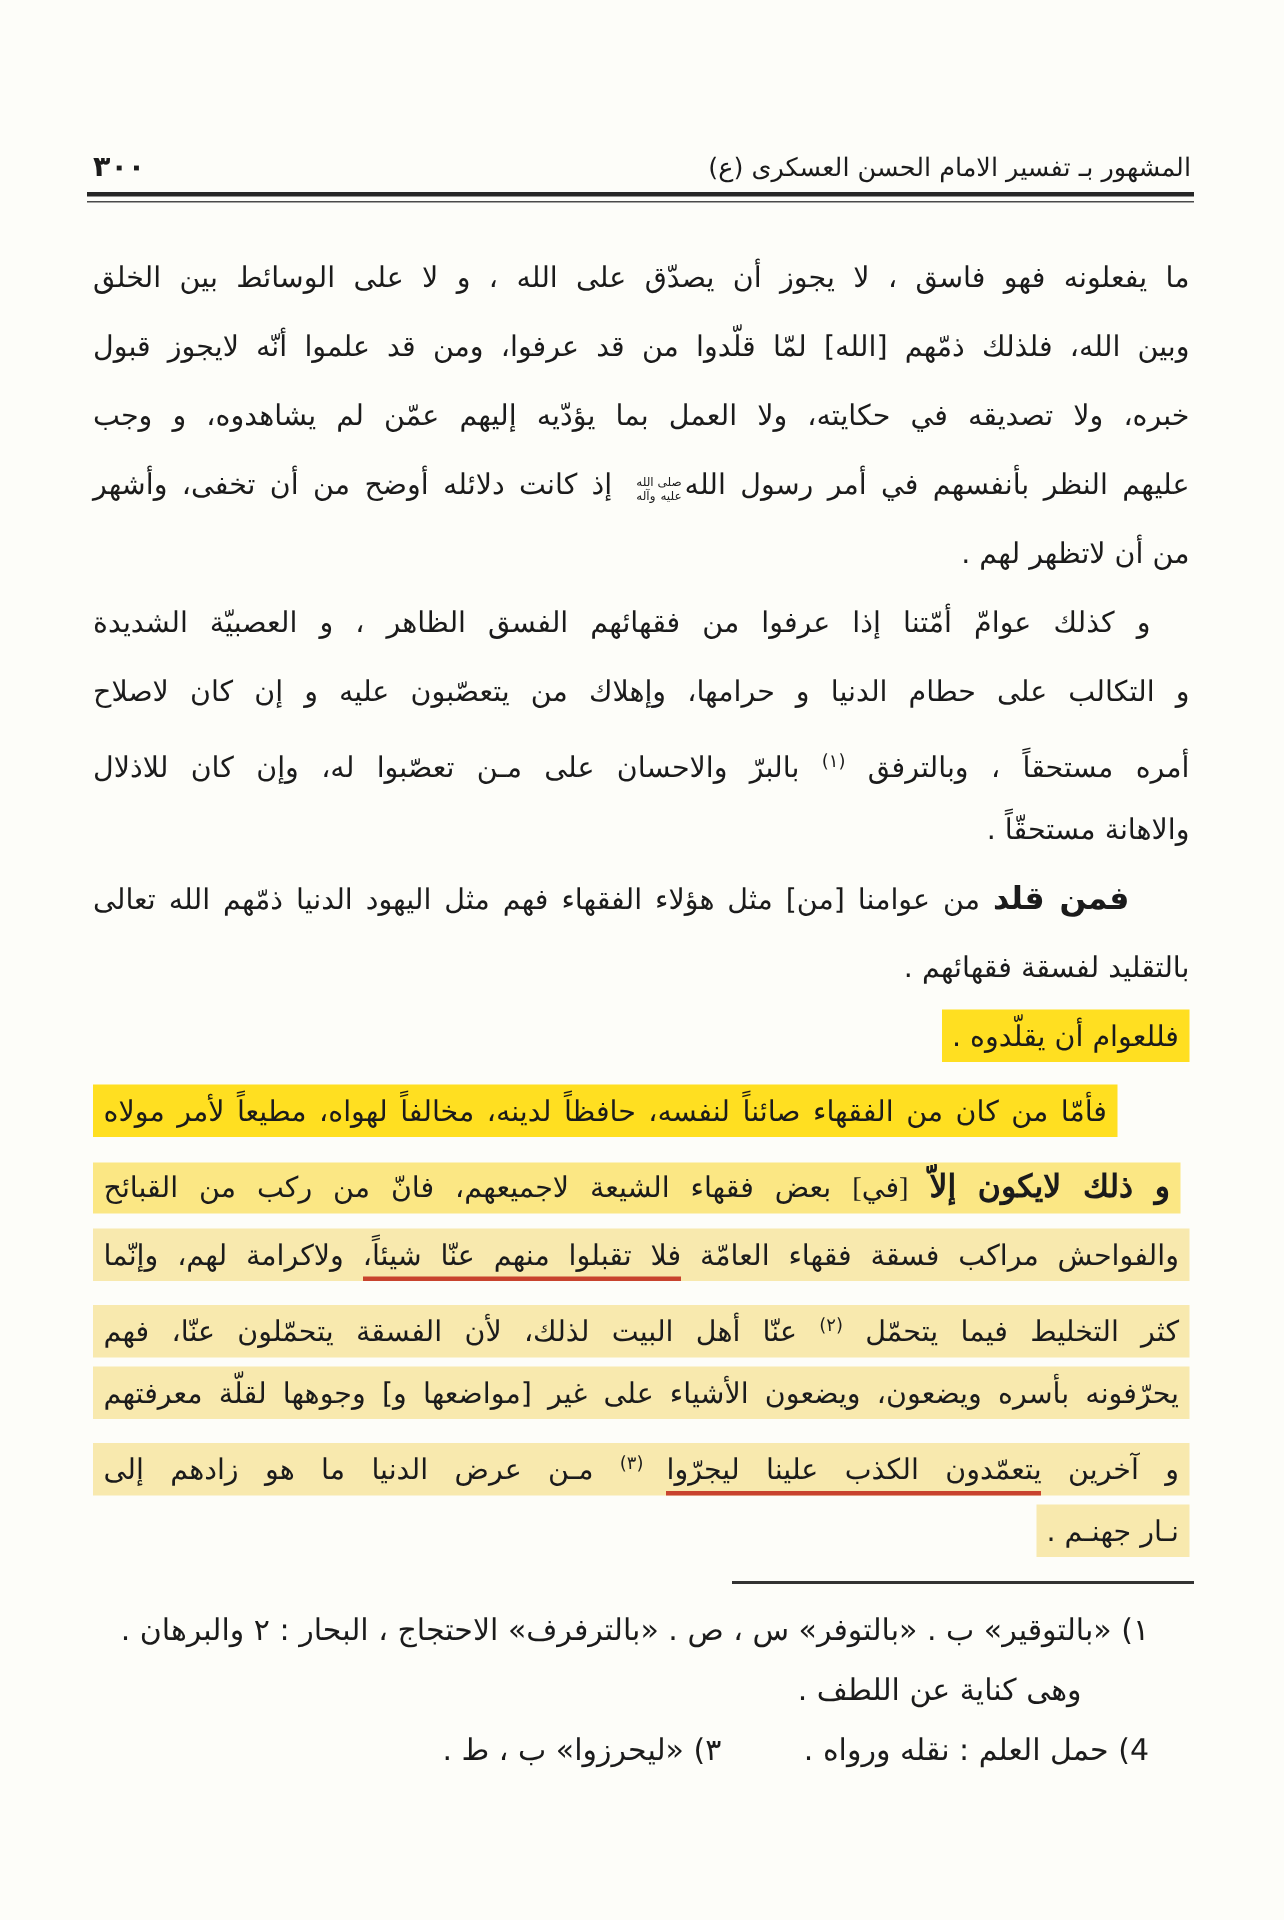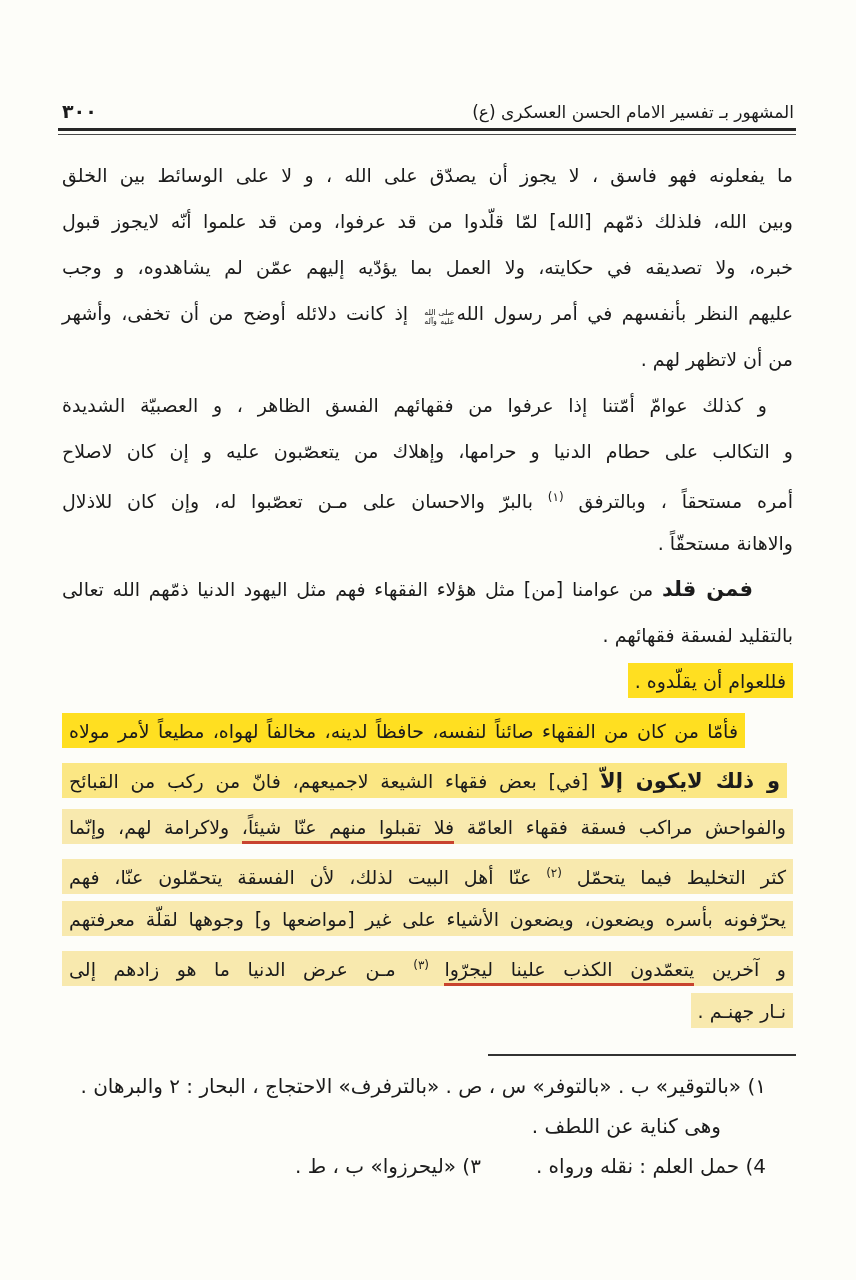--- a/index.html
+++ b/index.html
@@ -31,21 +31,21 @@
     direction:rtl;
   }
   .header-rule{
     position:absolute;top:128px;left:58px;right:60px;
     height:3px;
     border-top:3px solid #262626;
     border-bottom:1px solid #4a4a4a;
   }
   
   .body-text{
-    position:absolute;top:152px;right:63px;width:731px;
+    position:absolute;top:162px;right:63px;width:731px;
     font-size:19px;
     direction:rtl;
   }
   .bl{
     height:46px;line-height:46px;
     text-align:justify;text-align-last:justify;
     white-space:nowrap;
   }
   .bl.fit{text-align-last:right;}
   .bl.sp{margin-top:4px;}
@@ -98,21 +98,21 @@
       <div class="bl"><span><span>عليهم النظر بأنفسهم في أمر رسول الله</span><span class="honorific"><div>صلى الله</div><div>عليه وآله</div></span><span>إذ كانت دلائله أوضح من أن تخفى، وأشهر</span></span></div>
       <div class="bl fit"><span><span>من أن لاتظهر لهم .</span></span></div>
       <div class="bl" style="padding-right: 26px;"><span><span>و كذلك عوامّ أمّتنا إذا عرفوا من فقهائهم الفسق الظاهر ، و العصبيّة الشديدة</span></span></div>
       <div class="bl"><span><span>و التكالب على حطام الدنيا و حرامها، وإهلاك من يتعصّبون عليه و إن كان لاصلاح</span></span></div>
       <div class="bl"><span><span>أمره مستحقاً ، وبالترفق </span><span class="seg-sup">(١)</span><span> بالبرّ والاحسان على مـن تعصّبوا له، وإن كان للاذلال</span></span></div>
       <div class="bl fit"><span><span>والاهانة مستحقّاً .</span></span></div>
       <div class="bl" style="padding-right: 40px;"><span><span class="seg-b">فمن قلد</span><span> من عوامنا [من] مثل هؤلاء الفقهاء فهم مثل اليهود الدنيا ذمّهم الله تعالى</span></span></div>
       <div class="bl fit"><span><span>بالتقليد لفسقة فقهائهم .</span></span></div>
       <div class="bl fit"><span class="hl bright"><span>فللعوام أن يقلّدوه .</span></span></div>
       <div class="bl sp" style="padding-right: 48px;"><span class="hl bright"><span>فأمّا من كان من الفقهاء صائناً لنفسه، حافظاً لدينه، مخالفاً لهواه، مطيعاً لأمر مولاه</span></span></div>
-      <div class="bl sp" style="padding-right: 6px;"><span class="hl mid"><span class="seg-b">و ذلك لايكون إلاّ</span><span> [في] بعض فقهاء الشيعة لاجميعهم، فانّ من ركب من القبائح</span></span></div>
+      <div class="bl sp" style="padding-right: 6px; font-family: Liberation Serif, serif;"><span class="hl mid"><span class="seg-b">و ذلك لايكون إلاّ</span><span> [في] بعض فقهاء الشيعة لاجميعهم، فانّ من ركب من القبائح</span></span></div>
       <div class="bl"><span class="hl pale"><span>والفواحش مراكب فسقة فقهاء العامّة </span><span class="seg-u">فلا تقبلوا منهم عنّا شيئاً،</span><span> ولاكرامة لهم، وإنّما</span></span></div>
       <div class="bl"><span class="hl pale"><span>كثر التخليط فيما يتحمّل </span><span class="seg-sup">(٢)</span><span> عنّا أهل البيت لذلك، لأن الفسقة يتحمّلون عنّا، فهم</span></span></div>
       <div class="bl"><span class="hl pale"><span>يحرّفونه بأسره ويضعون، ويضعون الأشياء على غير [مواضعها و] وجوهها لقلّة معرفتهم</span></span></div>
       <div class="bl"><span class="hl pale"><span>و آخرين </span><span class="seg-u">يتعمّدون الكذب علينا ليجرّوا</span><span class="seg-sup"> (٣)</span><span> مـن عرض الدنيا ما هو زادهم إلى</span></span></div>
       <div class="bl fit"><span class="hl pale"><span>نـار جهنـم .</span></span></div>
     </div>
 
   <div class="footnote-separator"></div>
 
   <div class="footnotes">

